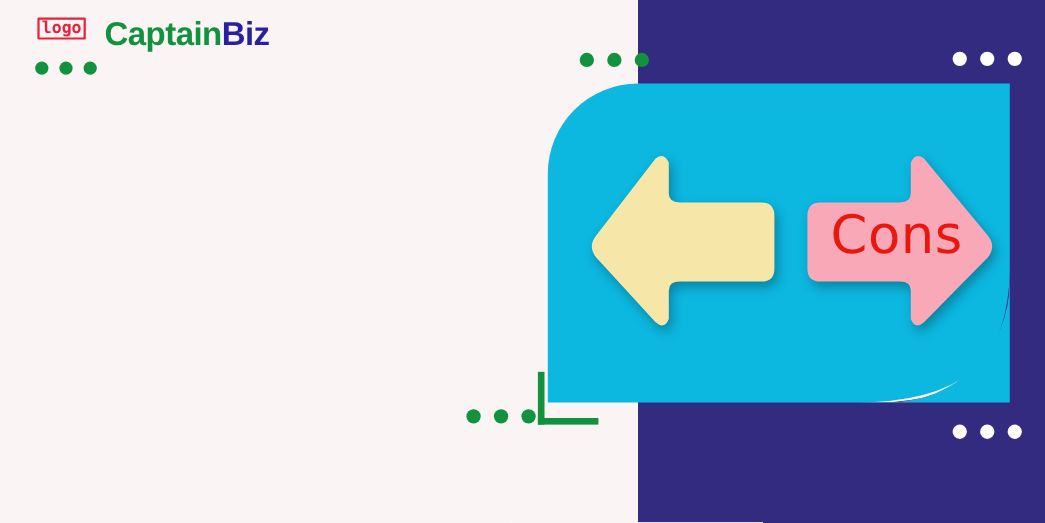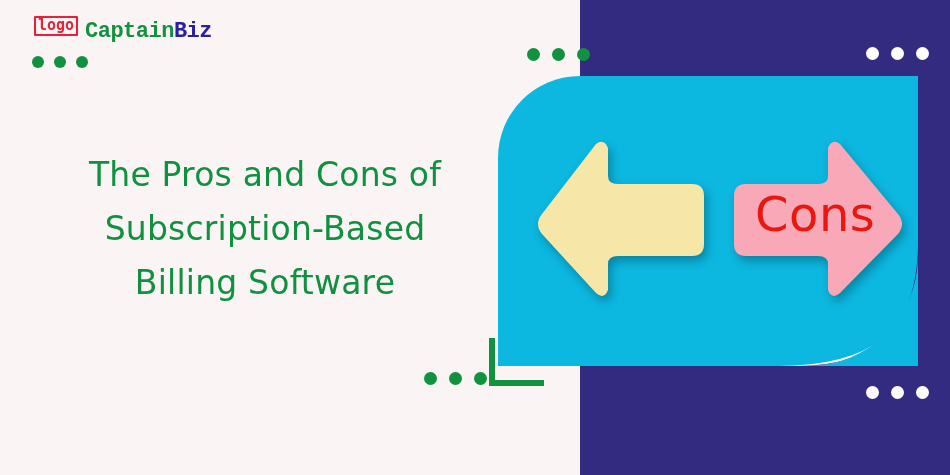--- a/index.html
+++ b/index.html
@@ -46,24 +46,24 @@
     font-weight: 700;
     letter-spacing: 0px;
     color: #e8203a;
     border: 2.5px solid #e8203a;
     padding: 0px 2px 1px 2px;
     line-height: 15px;
     border-radius: 1px;
   }
   .logo-word {
     position: absolute;
-    left: 57px;
+    left: 67px;
     top: 0px;
-    font-family: Liberation Mono, monospace;
-    font-size: 22px;
+    font-family: Liberation Sans, sans-serif;
+    font-size: 30px;
     font-weight: 700;
     letter-spacing: -0.5px;
     line-height: 36px;
     white-space: nowrap;
   }
   .logo-captain { color: #12913f; }
   .logo-biz { color: #2a1f9e; }
 
   .logo-pips {
     position: absolute;
@@ -184,25 +184,20 @@
     <span class="logo-word">
       <span class="logo-captain">Captain</span><span class="logo-biz">Biz</span>
     </span>
     <span class="logo-pips">
       <i></i>
       <i></i>
       <i></i>
     </span>
   </div>
 
-  <div class="headline">
-    <span>The Pros and Cons of</span>
-    <span>Subscription-Based</span>
-    <span>Billing Software</span>
-  </div>
 
   <span class="dot-row dots-top-green">
     <i></i>
     <i></i>
     <i></i>
   </span>
   <span class="dot-row dots-bottom-green">
     <i></i>
     <i></i>
     <i></i>

